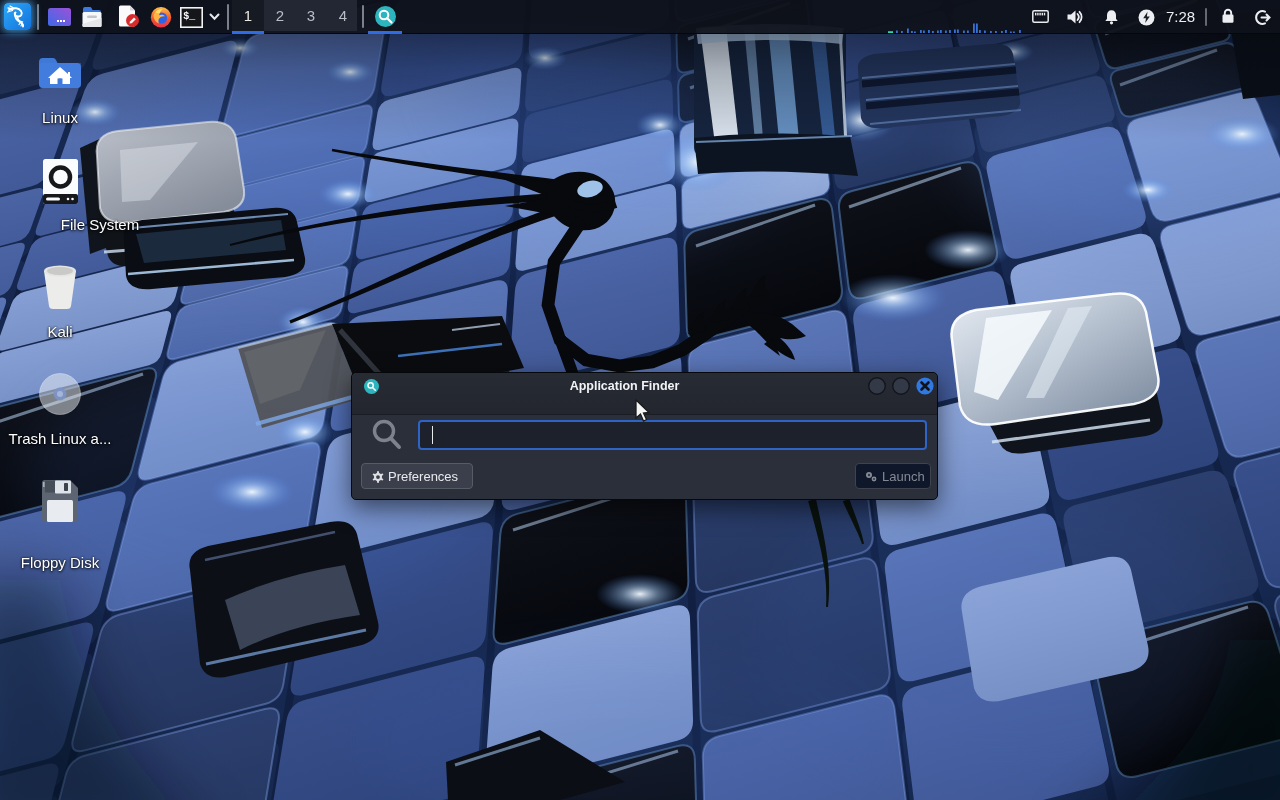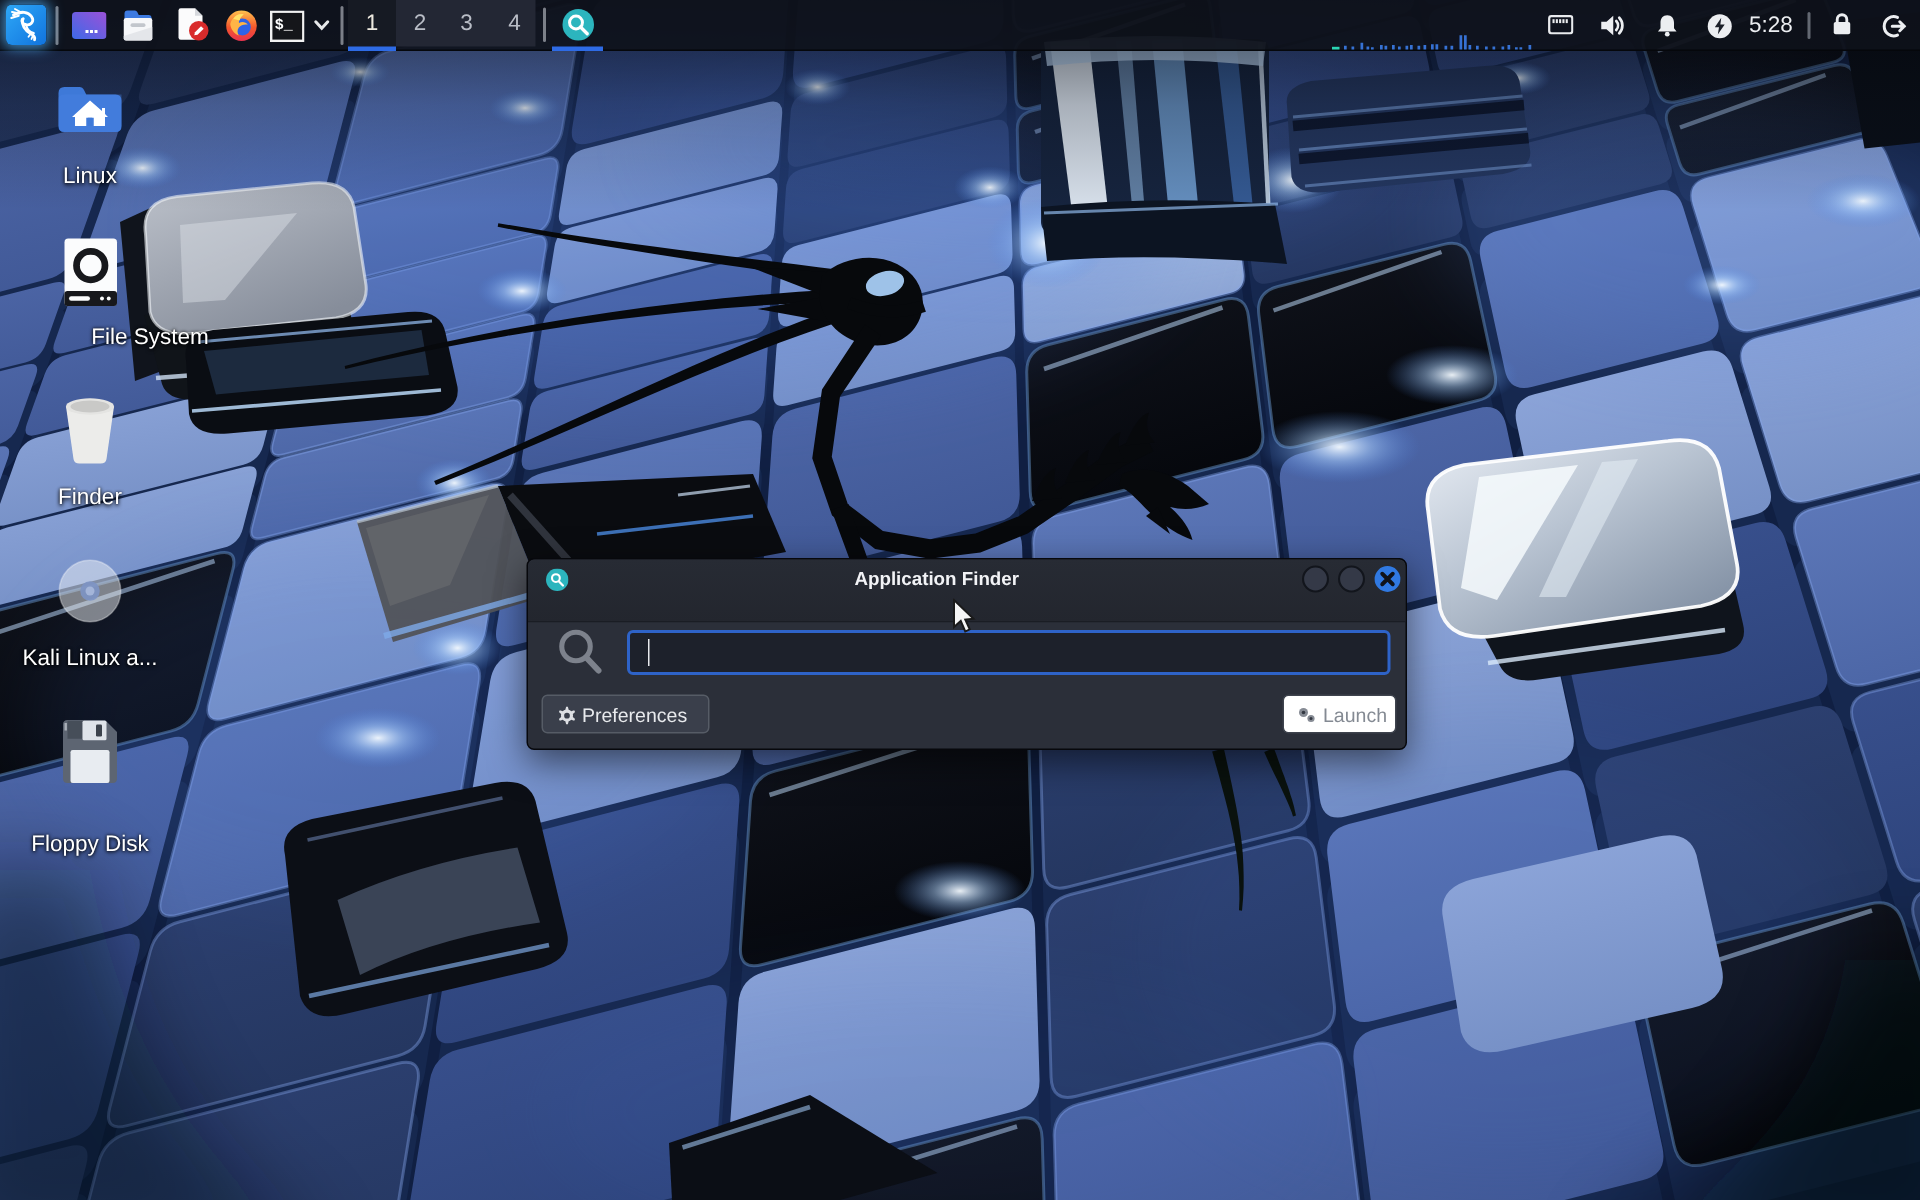--- a/index.html
+++ b/index.html
@@ -22,21 +22,21 @@
 #titlebar { position:absolute; left:0; top:0; right:0; height:42px;
   background:linear-gradient(#272b34,#23262e); border-radius:5px 5px 0 0;
   border-bottom:1px solid #1a1d24; }
 #title { position:absolute; left:0; right:40px; top:0; height:26px; line-height:27px;
   text-align:center; color:#f2f3f6; font-size:12.5px; font-weight:bold; }
 #qinput { position:absolute; left:66px; top:47px; width:509px; height:30px;
   background:#1d212b; border:2px solid #2e63c8; border-radius:4px; }
 .btn { position:absolute; height:26px; border-radius:4px; font-size:13px; }
 #prefbtn { left:9px; top:90px; width:112px; background:#3a3f4b; border:1px solid #565c66;
   color:#e8eaed;padding-left:12px; }
-#launchbtn { left:503px; top:90px; width:76px; background:#ffffff; border:1px solid #3e434d;
+#launchbtn { left:503px; top:90px; width:76px; background:#0f172a; border:1px solid #3e434d;
   color:#848a93; }
 .btxt { position:absolute; top:0; height:26px; line-height:26px; }
 
 </style></head><body>
 <div id="wall"><svg width="1280" height="800" viewBox="0 0 1280 800">
       <defs>
         <linearGradient id="gM" x1="0" y1="0" x2="0.35" y2="1">
           <stop offset="0" stop-color="#607bbc"></stop>
           <stop offset="1" stop-color="#4c66a6"></stop>
         </linearGradient>
@@ -556,21 +556,21 @@
       <path d="M13.5,2.8 A7.5,7.5 0 0 1 13.5,13.2" stroke="#eceef1" stroke-width="1.8" fill="none" stroke-linecap="round"></path>
     </svg>
     <svg class="abs" width="15" height="16" viewBox="0 0 15 16" style="left:1104px; top:9px; z-index:51;">
       <path d="M7.5,1.2 C10.4,1.2 12,3.3 12,6.2 L12,9.8 L13.7,12 L1.3,12 L3,9.8 L3,6.2 C3,3.3 4.6,1.2 7.5,1.2 Z" fill="#eceef1"></path>
       <circle cx="7.5" cy="13.8" r="1.6" fill="#eceef1"></circle>
     </svg>
     <svg class="abs" width="17" height="17" viewBox="0 0 17 17" style="left:1138px; top:9px; z-index:51;">
       <circle cx="8.5" cy="8.5" r="8" fill="#eceef1"></circle>
       <path d="M9.5,2.8 L5.2,9.2 L8,9.2 L7.2,14 L11.8,7.4 L8.9,7.4 Z" fill="#1c2029"></path>
     </svg>
- <div id="clock">5:28</div>
+ <div id="clock">7:28</div>
  <div class="sep" style="left:1205px; height:18px; top:8px; width:1.5px; background:#898f98;"></div>
  <svg class="abs" width="14" height="16" viewBox="0 0 14 16" style="left:1221px; top:8px; z-index:51;">
       <path d="M3.8,7 L3.8,5 A3.2,3.2 0 0 1 10.2,5 L10.2,7" stroke="#eceef1" stroke-width="1.9" fill="none"></path>
       <rect x="1.5" y="6.6" width="11" height="8.2" rx="1.3" fill="#eceef1"></rect>
     </svg>
     <svg class="abs" width="17" height="17" viewBox="0 0 17 17" style="left:1254px; top:9px; z-index:51;">
       <path d="M11,2.6 A6.4,6.4 0 1 0 11,14.4" stroke="#eceef1" stroke-width="2" fill="none" stroke-linecap="round"></path>
       <path d="M7.5,8.5 L15.5,8.5 M12.5,5.5 L15.5,8.5 L12.5,11.5" stroke="#eceef1" stroke-width="2" fill="none" stroke-linecap="round"></path>
     </svg>
 </div>
@@ -589,28 +589,28 @@
     <rect x="4" y="39.5" width="14" height="3" rx="1.5" fill="#fbfcfd"></rect>
     <circle cx="26" cy="41" r="1.3" fill="#fbfcfd"></circle>
     <circle cx="30.5" cy="41" r="1.3" fill="#fbfcfd"></circle>
   </svg>
 <div class="dlabel" style="left:0px; top:216px; width:120px;margin-left:40px;">File System</div>
 <svg class="abs" width="38" height="47" viewBox="0 0 38 47" style="left:41px; top:263px; z-index:10;">
     <path d="M3,8 L8,43 Q8.5,46 12,46 L26,46 Q29.5,46 30,43 L35,8 Z" fill="#ececea"></path>
     <ellipse cx="19" cy="8" rx="16" ry="5.5" fill="#e4e4e2"></ellipse>
     <ellipse cx="19" cy="8" rx="13" ry="4" fill="#c9c9c7"></ellipse>
   </svg>
-<div class="dlabel" style="left:10px; top:323px; width:100px;">Finder</div>
+<div class="dlabel" style="left:10px; top:323px; width:100px;">Kali</div>
 <svg class="abs" width="44" height="44" viewBox="0 0 44 44" style="left:38px; top:372px; z-index:10;">
     <circle cx="22" cy="22" r="20.5" fill="#eef2f6" opacity="0.5"></circle>
     <circle cx="22" cy="22" r="20.5" fill="none" stroke="#ffffff" stroke-opacity="0.35" stroke-width="1"></circle>
     <circle cx="22" cy="22" r="6.5" fill="#7d93c4" opacity="0.9"></circle>
     <circle cx="22" cy="22" r="3" fill="#a9b9dc" opacity="0.9"></circle>
   </svg>
-<div class="dlabel" style="left:0px; top:430px; width:120px;">Kali Linux a...</div>
+<div class="dlabel" style="left:0px; top:430px; width:120px;">Trash Linux a...</div>
 <svg class="abs" width="40" height="46" viewBox="0 0 40 46" style="left:40px; top:478px; z-index:10;">
     <path d="M2,5 Q2,2 5,2 L30,2 L38,10 L38,41 Q38,44 35,44 L5,44 Q2,44 2,41 Z" fill="#5d6572"></path>
     <rect x="5" y="2.5" width="10" height="12" fill="#464e59"></rect>
     <rect x="15" y="2.5" width="16" height="13" rx="1" fill="#dfe4ea"></rect>
     <rect x="24" y="5" width="4" height="8" rx="0.8" fill="#3c434d"></rect>
     <rect x="7" y="22" width="26" height="22" rx="1.5" fill="#e8ecf1"></rect>
     <rect x="3" y="4" width="1.6" height="5" fill="#aab0b8"></rect>
   </svg>
 <div class="dlabel" style="left:0px; top:538px; width:120px;margin-top:16px;">Floppy Disk</div>
 

